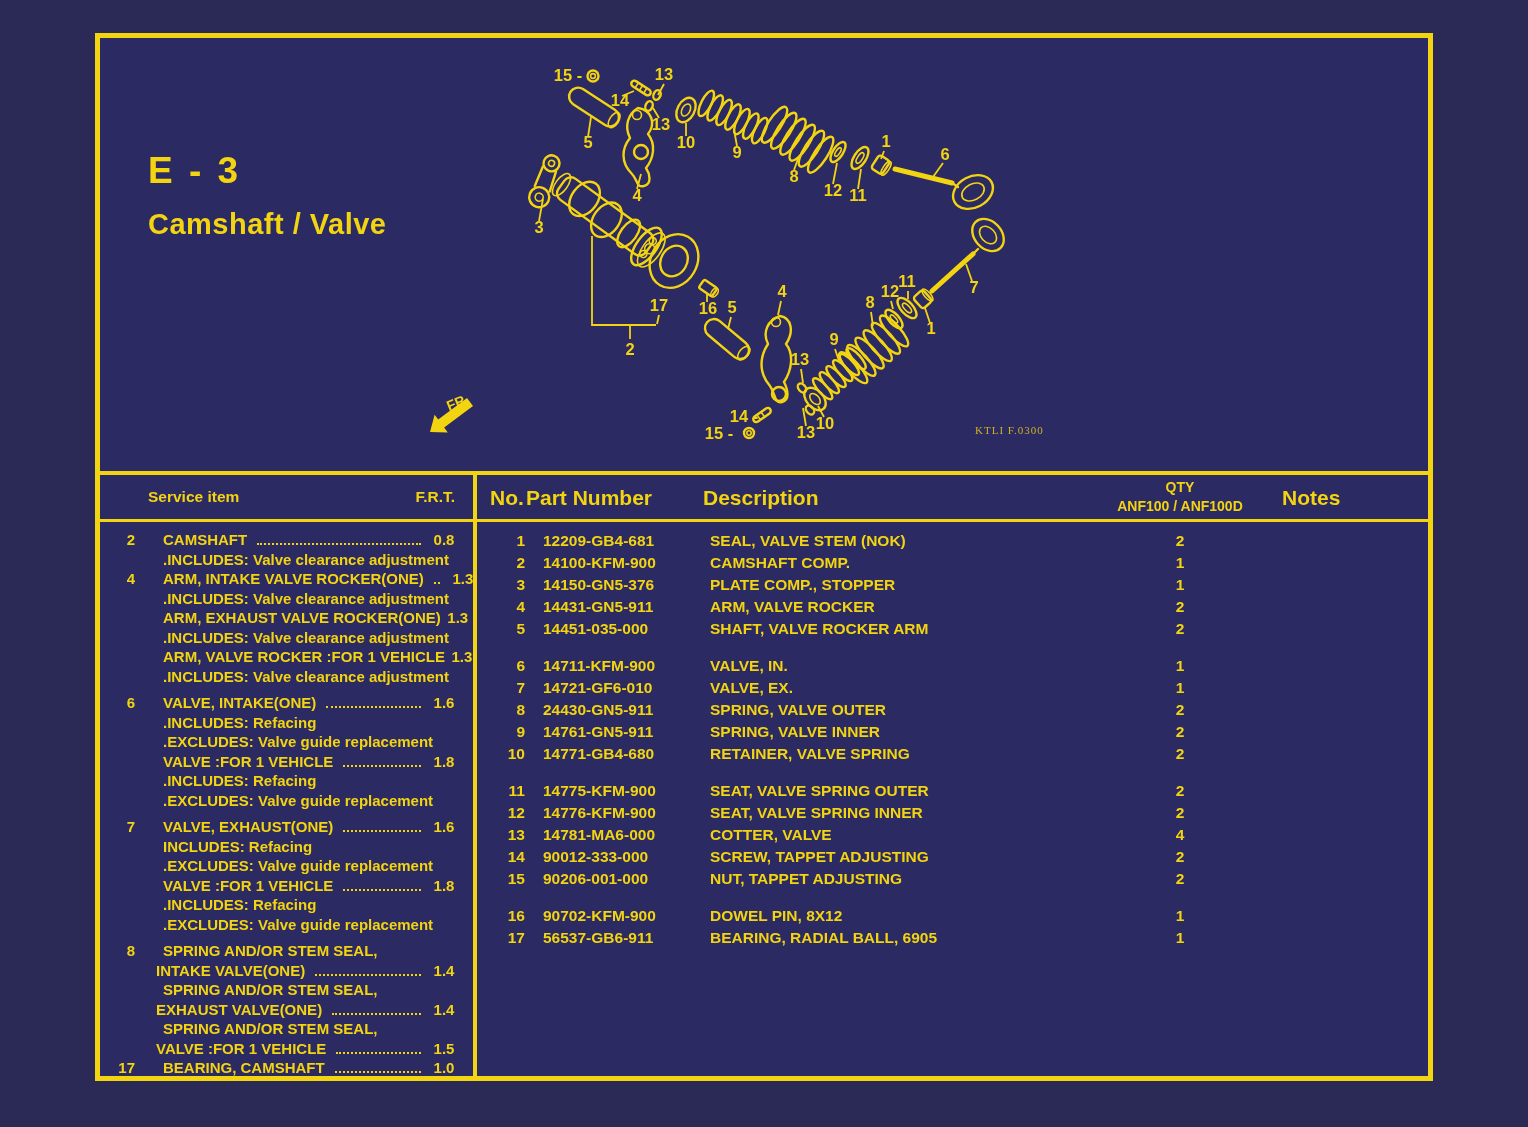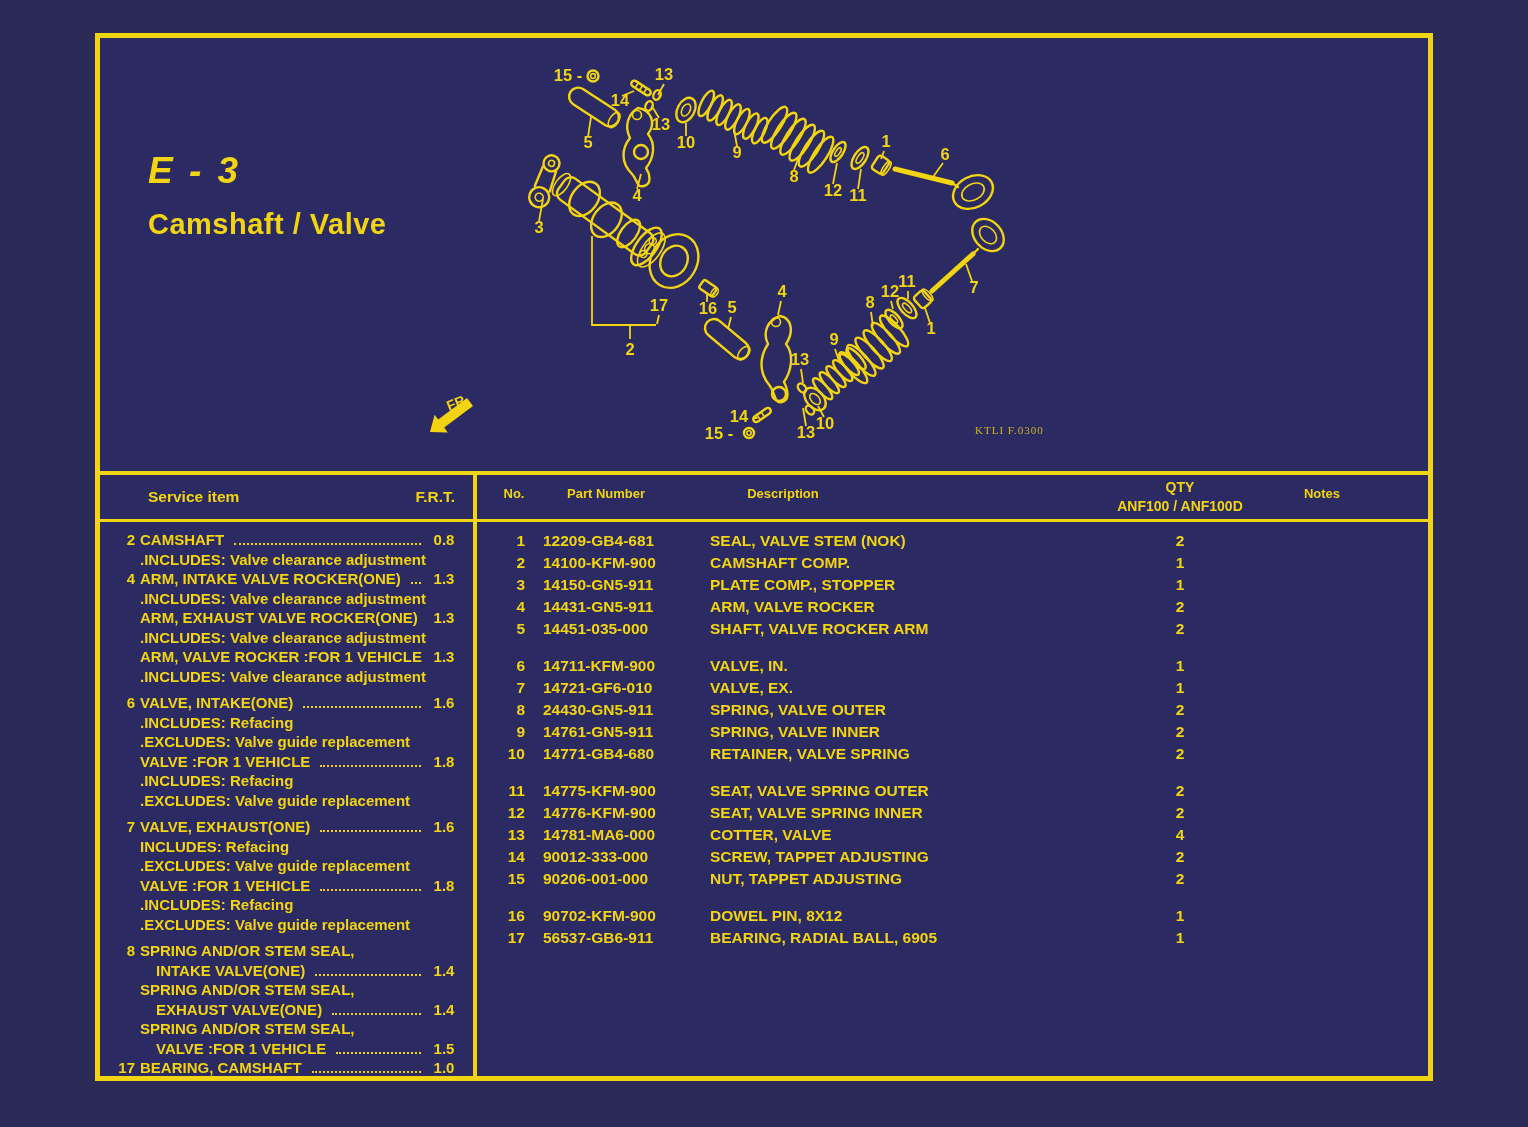--- a/index.html
+++ b/index.html
@@ -15,21 +15,21 @@
     font-weight:bold;color:var(--y);
     overflow:hidden;
   }
   .page{position:relative;width:1528px;height:1127px;}
   .frame{
     position:absolute;left:95px;top:33px;width:1328px;height:1038px;
     border:5px solid var(--y);
     background:var(--bg-inner);
   }
   .title-block{position:absolute;left:48px;top:112px;}
-  .page-code{font-size:37px;letter-spacing:3px;font-style:italic;}
+  .page-code{font-size:37px;letter-spacing:3px;}
   .page-title{font-size:29px;margin-top:16px;letter-spacing:0.5px;}
 
   svg.diagram{position:absolute;left:0;top:0;pointer-events:none;}
   .p{fill:none;stroke:var(--y);stroke-width:2.4;stroke-linecap:round;stroke-linejoin:round;}
   .pthin{fill:none;stroke:var(--y);stroke-width:1.6;}
   .pf{fill:var(--y);stroke:none;}
   .stem{fill:none;stroke:var(--y);stroke-width:5;stroke-linecap:round;}
   .lead{fill:none;stroke:var(--y);stroke-width:1.8;}
   text.callout{font-family:"Liberation Sans",sans-serif;font-weight:bold;font-size:16.5px;fill:var(--y);}
   text.wm{font-family:"Liberation Serif",serif;font-weight:normal;font-size:11px;fill:var(--y);opacity:.8;letter-spacing:1px;}
@@ -39,28 +39,28 @@
     position:absolute;left:0;top:433px;width:1328px;height:605px;
     border-top:4px solid var(--y);
     display:flex;box-sizing:border-box;
   }
   .panel{position:relative;height:100%;box-sizing:border-box;}
   .panel-left{width:377px;border-right:4px solid var(--y);}
   .panel-right{flex:1;}
   .phead{height:44px;border-bottom:3px solid var(--y);position:relative;box-sizing:content-box;}
   .panel-left .phead{display:flex;align-items:center;justify-content:space-between;
     padding:0 18px 0 48px;font-size:15.5px;}
-  .ph{position:absolute;top:11px;font-size:13px;text-align:center;}
+  .ph{position:absolute;top:11px;font-size:21px;}
   .ph2{position:absolute;top:3px;font-size:14px;text-align:center;line-height:19px;}
   .pbody{padding-top:8px;}
 
   .sline{display:flex;align-items:baseline;line-height:19.5px;font-size:15px;white-space:nowrap;}
   .sline.gap{margin-top:7px;}
   .sl-num{width:35px;text-align:right;flex:none;}
-  .sl-text{margin-left:5px;flex:none;}
+  .sl-text{margin-left:28px;flex:none;}
   .sl-text.ind{margin-left:21px;}
   .sl-lead{flex:1 1 auto;min-width:6px;border-bottom:2px dotted var(--y);margin:0 6px 4px 10px;}
   .sl-sp{flex:1 1 auto;}
   .sl-frt{flex:none;width:34px;text-align:center;margin-right:12px;}
 
   .prow{display:grid;grid-template-columns:48px 168px 432px 110px 1fr;
     line-height:22px;font-size:15.5px;white-space:nowrap;}
   .prow.gap{margin-top:15px;}
   .pc-no{text-align:right;}
   .pc-part{padding-left:18px;}
@@ -477,21 +477,21 @@
             </div>
             <div class="prow">
               <div class="pc-no">2</div>
               <div class="pc-part">14100-KFM-900</div>
               <div class="pc-desc">CAMSHAFT COMP.</div>
               <div class="pc-qty">1</div>
               <div class="pc-notes"></div>
             </div>
             <div class="prow">
               <div class="pc-no">3</div>
-              <div class="pc-part">14150-GN5-911</div>
+              <div class="pc-part">14150-GN5-376</div>
               <div class="pc-desc">PLATE COMP., STOPPER</div>
               <div class="pc-qty">1</div>
               <div class="pc-notes"></div>
             </div>
             <div class="prow">
               <div class="pc-no">4</div>
               <div class="pc-part">14431-GN5-911</div>
               <div class="pc-desc">ARM, VALVE ROCKER</div>
               <div class="pc-qty">2</div>
               <div class="pc-notes"></div>

